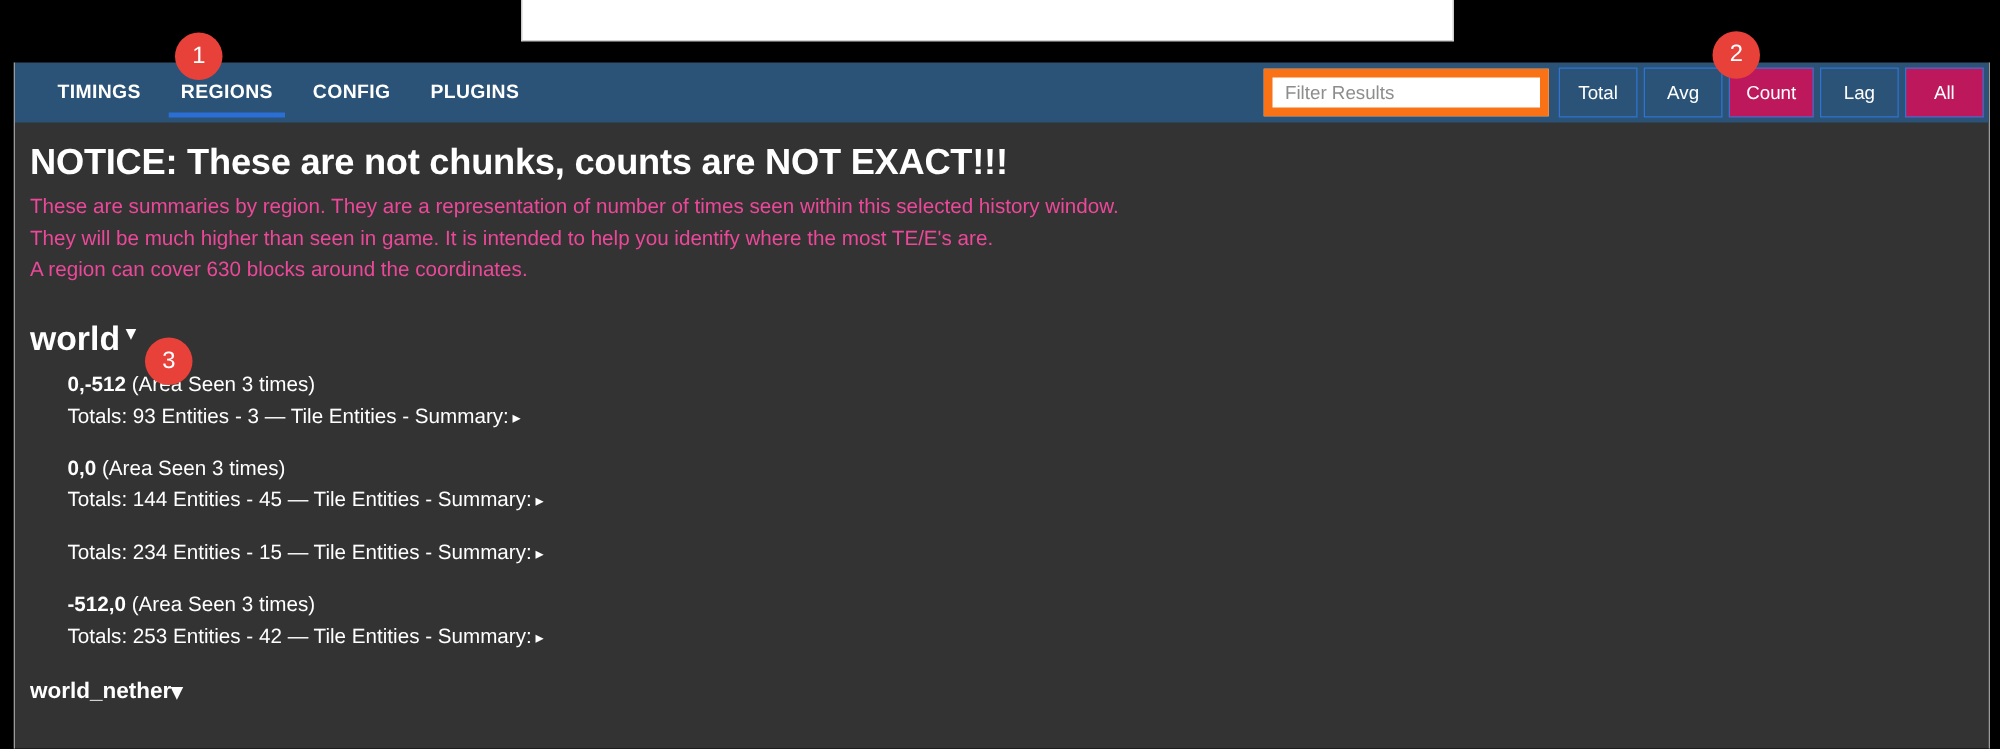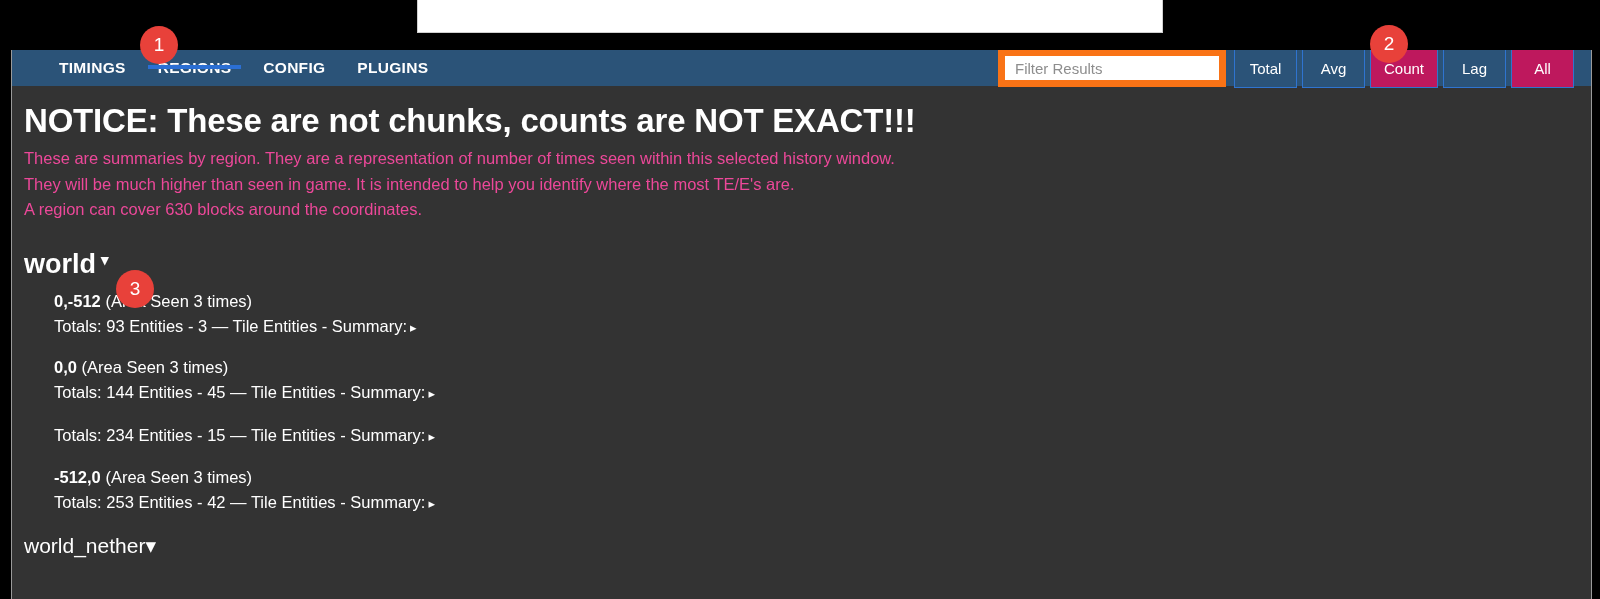--- a/index.html
+++ b/index.html
@@ -39,25 +39,25 @@
     height: 549px;
     background: #333333;
     border-left: 1px solid #9a9a9a;
     border-right: 1px solid #9a9a9a;
     overflow: hidden;
   }
 
   
   .navbar {
     position: relative;
-    height: 36px;
+    height: 48px;
     background: #2b5378;
     display: flex;
     align-items: stretch;
-    padding: 17px;
+    padding: 4px;
   }
 
   .nav-tabs {
     display: flex;
     align-items: stretch;
     padding-left: 14px;
   }
 
   .nav-tab {
     position: relative;
@@ -146,21 +146,21 @@
   #badge2 { left: 1370px; top: 25px; }
   #badge3 { left: 116px; top: 270px; }
 
   
   .content {
     padding: 16px 0 0 12px;
     color: #ffffff;
   }
 
   .notice-title {
-    font-size: 33px;
+    font-size: 29px;
     font-weight: bold;
     margin: 0 0 6px 0;
     line-height: 1.15;
     letter-spacing: -0.2px;
   }
 
   .notice-line {
     font-size: 16.5px;
     line-height: 1.55;
     color: #ec4899;
@@ -205,25 +205,25 @@
     color: #ffffff;
   }
   .region-totals-line .totals-label { font-weight: normal; }
   .region-totals-line .summary-caret {
     font-size: 13px;
     margin-left: 3px;
     cursor: pointer;
   }
 
   .world-heading-second {
-    font-size: 21px;
-    font-weight: normal;
+    font-size: 18px;
+    font-weight: bold;
     margin: 2px 0 0 0;
     display: inline-flex;
-    align-items: flex-end;
+    align-items: flex-start;
     cursor: pointer;
   }
 </style>
 </head>
 <body>
 
 <div id="root">
 
   <div class="top-white-panel"></div>
 

